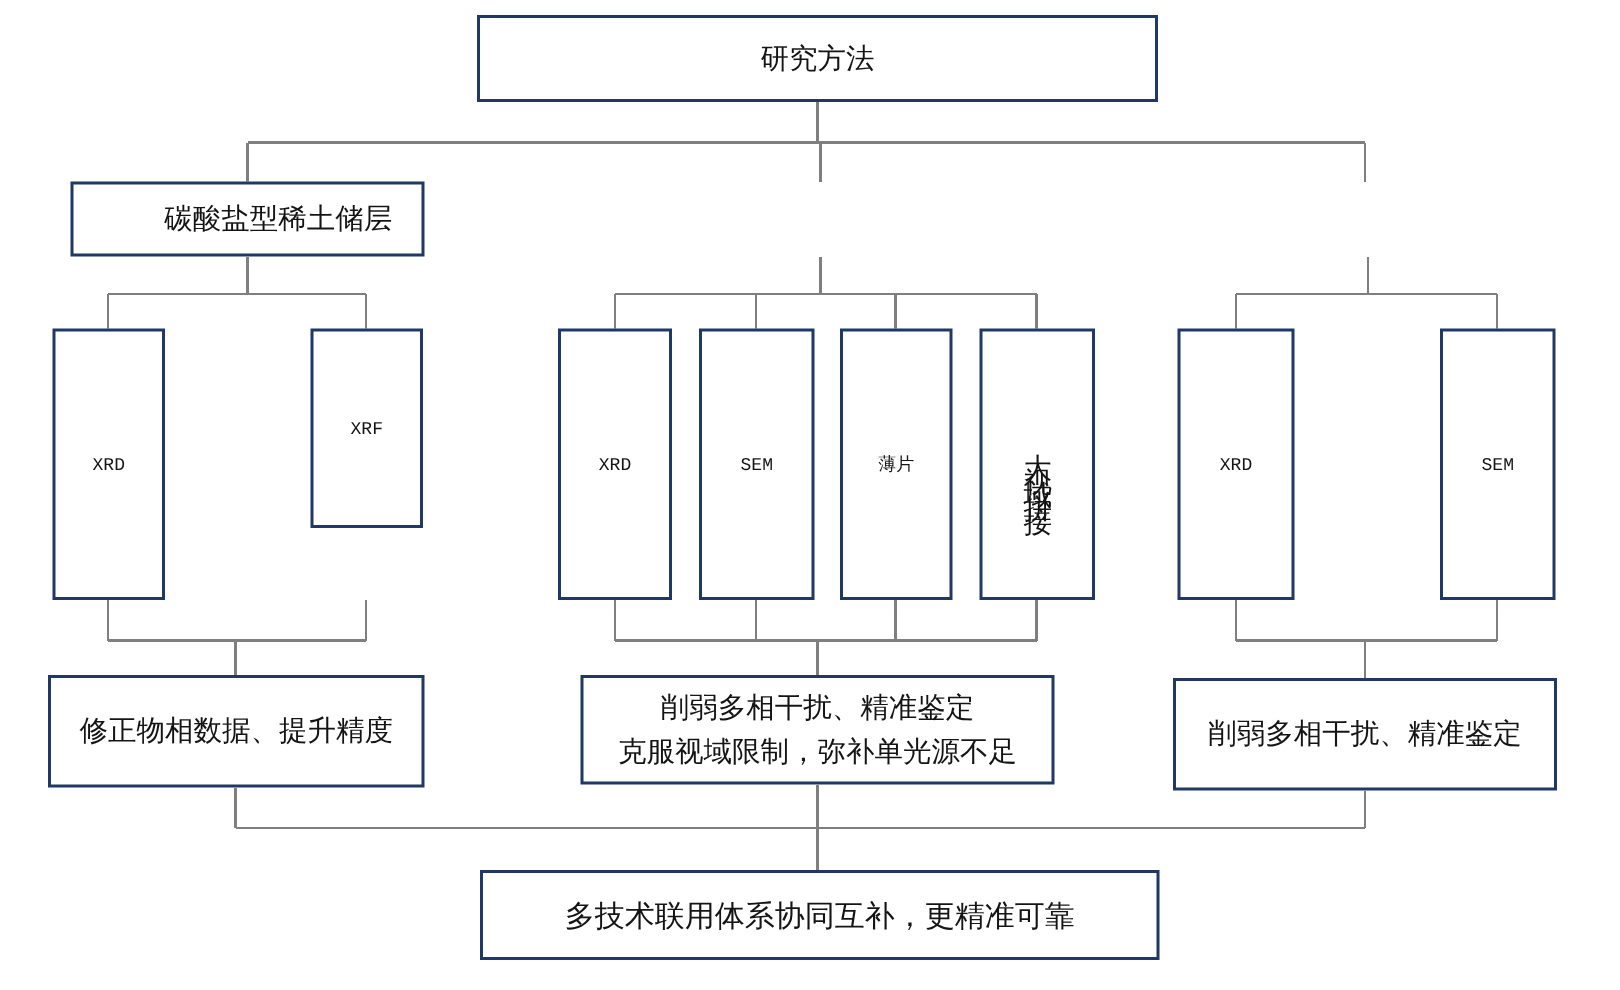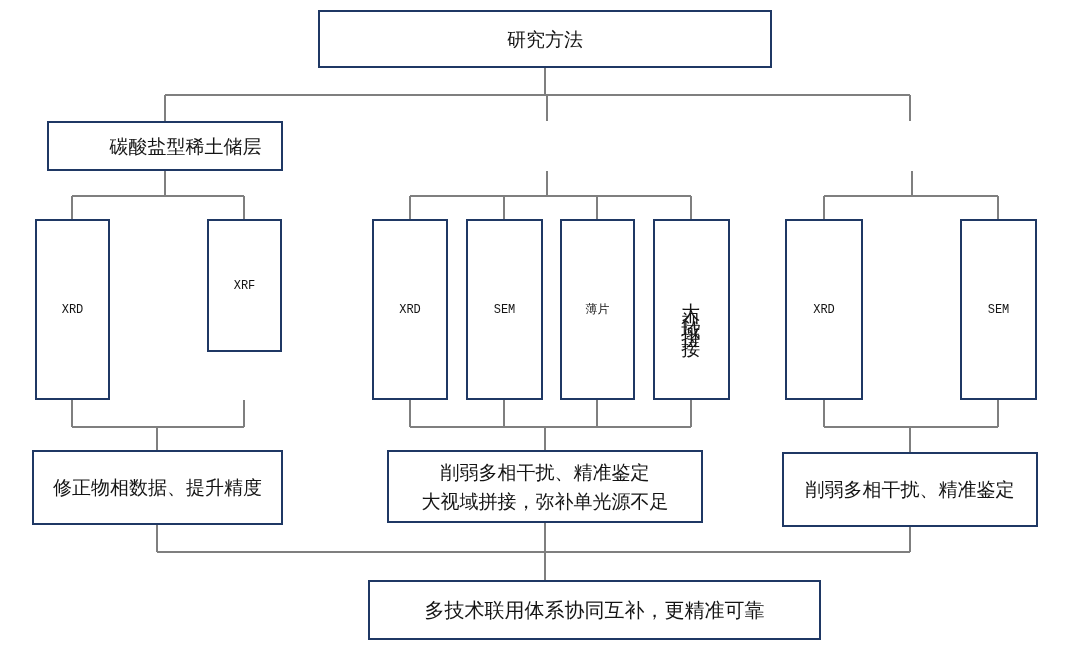--- a/index.html
+++ b/index.html
@@ -58,20 +58,20 @@
     <span class="vertical-label">大视域拼接</span>
   </div>
 
   <div class="box small" style="left:785px; top:219px; width:78px; height:181px;">XRD</div>
   <div class="box small" style="left:960px; top:219px; width:77px; height:181px;">SEM</div>
 
   <div class="box" style="left:32px; top:450px; width:251px; height:75px;">修正物相数据、提升精度</div>
 
   <div class="box two-line" style="left:387px; top:450px; width:316px; height:73px;">
     <div>削弱多相干扰、精准鉴定</div>
-    <div>大视域拼接，弥补单光源不足</div>
+    <div>克服视域限制，弥补单光源不足</div>
   </div>
 
   <div class="box" style="left:782px; top:452px; width:256px; height:75px;">削弱多相干扰、精准鉴定</div>
 
-  <div class="box" style="left:320px; top:580px; width:453px; height:60px; font-size:20px;margin-left:48px;">多技术联用体系协同互补，更精准可靠</div>
+  <div class="box" style="left:320px; top:580px; width:453px; height:60px; font-size:20px;">多技术联用体系协同互补，更精准可靠</div>
 
 </div>
 
 </body></html>

